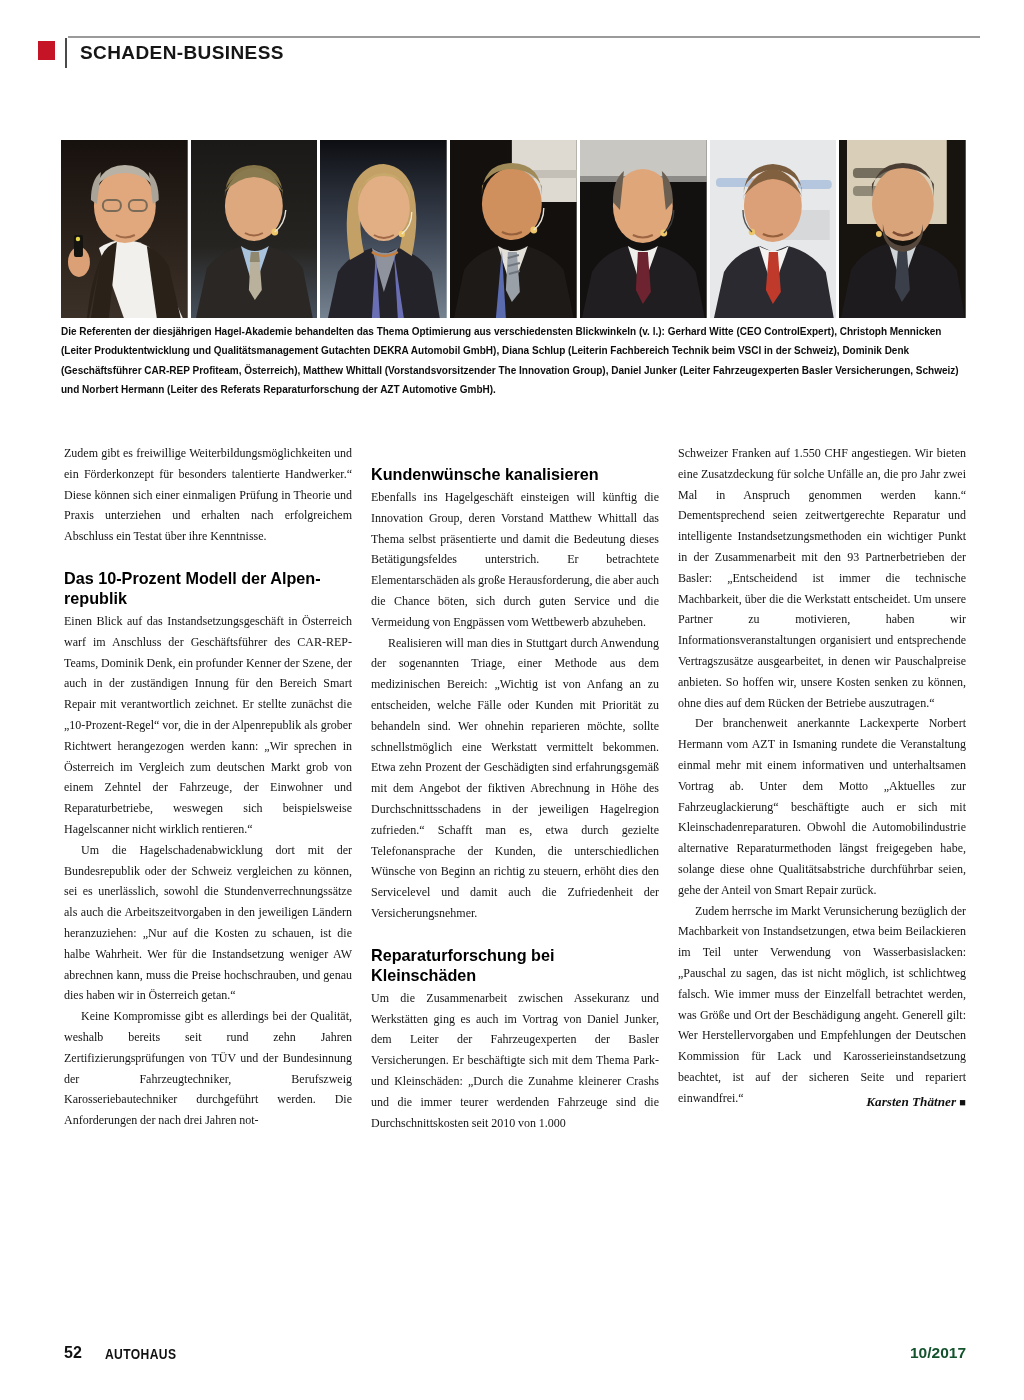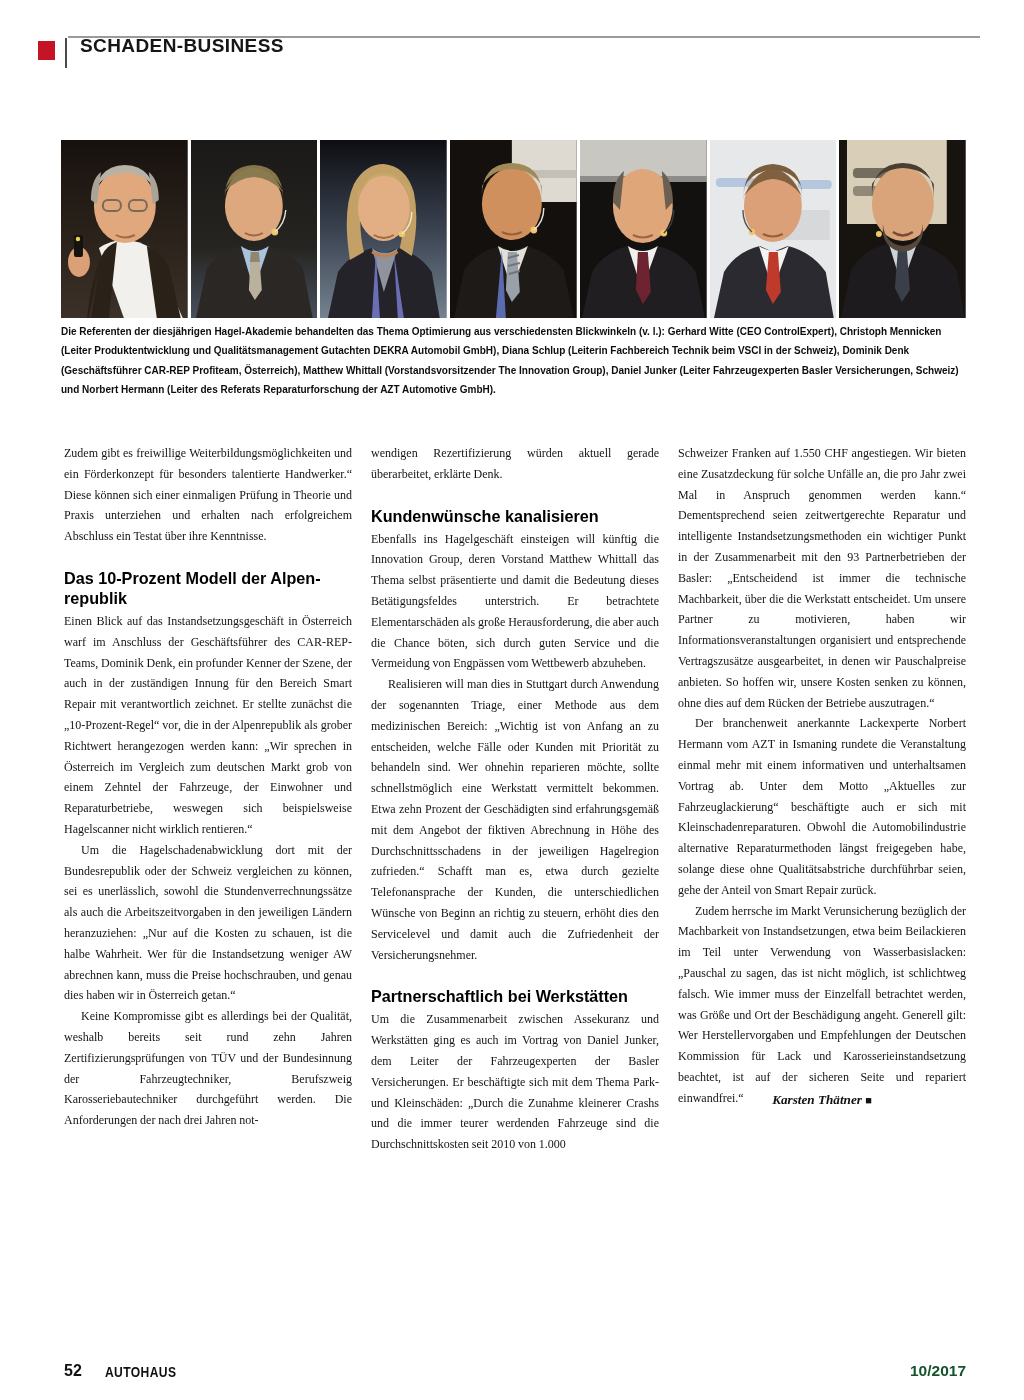--- a/index.html
+++ b/index.html
@@ -6,21 +6,21 @@
   html,body { background:#ffffff; }
   .page {
     position:relative; width:1024px; height:1400px; background:#ffffff;
     overflow:hidden; font-family:"Liberation Serif", serif; color:#1a1a1a;
   }
   
   .top-rule { position:absolute; left:68px; right:44px; top:36px; height:2px; background:#9a9a9a; }
   .kicker-square { position:absolute; left:38px; top:41px; width:17px; height:19px; background:#c41425; }
   .kicker-bar { position:absolute; left:65px; top:38px; width:2px; height:30px; background:#4a4a4a; }
   .kicker {
-    position:absolute; left:80px; top:35px;
+    position:absolute; left:80px; top:42px;
     font-family:"Liberation Sans", sans-serif; font-weight:700; font-size:19px;
     letter-spacing:0.4px; color:#161616;
   }
   
   .photos { position:absolute; left:61px; top:140px; width:905px; display:flex; gap:3px; }
   .photo { width:127px; height:178px; overflow:hidden; position:relative; }
   .photo svg { display:block; width:100%; height:100%; }
   
   .caption {
     position:absolute; left:61px; top:322px; width:904px;
@@ -36,28 +36,28 @@
   .col p {
     font-size:12px; line-height:20.8px; text-align:justify;
     hyphens:auto; -webkit-hyphens:auto; word-spacing:-0.2px; color:#141414;
   }
   .col p.indent { text-indent:17px; }
   .col h3 {
     font-family:"Liberation Sans", sans-serif; font-size:16.2px; line-height:20px;
     font-weight:700; color:#000; margin-top:21px; margin-bottom:3px;
   }
   .byline {
-    text-align:center; font-size:13.2px; line-height:23px;
+    text-align:right; font-size:13.2px; line-height:28px;
     font-style:italic; font-weight:700; margin-top:-20.8px;
     font-family:"Liberation Serif", serif; color:#111;
   }
   .byline .endmark { font-style:normal; font-size:11px; letter-spacing:0; }
   
   .footer { position:absolute; left:64px; right:58px; top:1344px; height:24px;
-    font-family:"Liberation Sans", sans-serif;margin-top:18px; }
+    font-family:"Liberation Sans", sans-serif; }
   .page-number { position:absolute; left:0; top:0; font-weight:700; font-size:16px; color:#111; }
   .brand { position:absolute; left:41px; top:1px; font-weight:700; font-size:15.5px;
     letter-spacing:0.5px; color:#111; transform:scaleX(0.78); transform-origin:left center; }
   .issue { position:absolute; right:0; top:0; font-weight:700; font-size:15.5px; color:#14532d; }
 </style>
 </head>
 <body>
 
 <div class="page">
 
@@ -219,25 +219,24 @@
 
     <div class="col">
       <p>Zudem gibt es freiwillige Weiterbildungsmöglichkeiten und ein Förderkonzept für besonders talentierte Handwerker.“ Diese können sich einer einmaligen Prüfung in Theorie und Praxis unterziehen und erhalten nach erfolgreichem Abschluss ein Testat über ihre Kenntnisse.</p>
       <h3>Das 10-Prozent Modell der Alpen­republik</h3>
       <p>Einen Blick auf das Instandsetzungsgeschäft in Österreich warf im Anschluss der Geschäftsführer des CAR-REP-Teams, Dominik Denk, ein profunder Kenner der Szene, der auch in der zuständigen Innung für den Bereich Smart Repair mit verantwortlich zeichnet. Er stellte zunächst die „10-Prozent-Regel“ vor, die in der Alpenrepublik als grober Richtwert herangezogen werden kann: „Wir sprechen in Österreich im Vergleich zum deutschen Markt grob von einem Zehntel der Fahrzeuge, der Einwohner und Reparaturbetriebe, weswegen sich beispielsweise Hagelscanner nicht wirklich rentieren.“</p>
       <p class="indent">Um die Hagelschadenabwicklung dort mit der Bundesrepublik oder der Schweiz vergleichen zu können, sei es unerlässlich, sowohl die Stundenverrechnungssätze als auch die Arbeitszeitvorgaben in den jeweiligen Ländern heranzuziehen: „Nur auf die Kosten zu schauen, ist die halbe Wahrheit. Wer für die Instandsetzung weniger AW abrechnen kann, muss die Preise hochschrauben, und genau dies haben wir in Österreich getan.“</p>
       <p class="indent">Keine Kompromisse gibt es allerdings bei der Qualität, weshalb bereits seit rund zehn Jahren Zertifizierungsprüfungen von TÜV und der Bundesinnung der Fahrzeugtechniker, Berufszweig Karosseriebautechniker durchgeführt werden. Die Anforderungen der nach drei Jahren not-</p>
     </div>
 
     <div class="col">
-      <p>wendigen Rezertifizierung würden aktuell gerade überarbeitet, erklärte Denk.</p>
       <h3>Kundenwünsche kanalisieren</h3>
       <p>Ebenfalls ins Hagelgeschäft einsteigen will künftig die Innovation Group, deren Vorstand Matthew Whittall das Thema selbst präsentierte und damit die Bedeutung dieses Betätigungsfeldes unterstrich. Er betrachtete Elementarschäden als große Herausforderung, die aber auch die Chance böten, sich durch guten Service und die Vermeidung von Engpässen vom Wettbewerb abzuheben.</p>
       <p class="indent">Realisieren will man dies in Stuttgart durch Anwendung der sogenannten Triage, einer Methode aus dem medizinischen Bereich: „Wichtig ist von Anfang an zu entscheiden, welche Fälle oder Kunden mit Priorität zu behandeln sind. Wer ohnehin reparieren möchte, sollte schnellstmöglich eine Werkstatt vermittelt bekommen. Etwa zehn Prozent der Geschädigten sind erfahrungsgemäß mit dem Angebot der fiktiven Abrechnung in Höhe des Durchschnittsschadens in der jeweiligen Hagelregion zufrieden.“ Schafft man es, etwa durch gezielte Telefonansprache der Kunden, die unterschiedlichen Wünsche von Beginn an richtig zu steuern, erhöht dies den Servicelevel und damit auch die Zufriedenheit der Versicherungsnehmer.</p>
-      <h3>Partnerschaftlich bei Werkstätten</h3>
+      <h3>Reparaturforschung bei Kleinschäden</h3>
       <p>Um die Zusammenarbeit zwischen Assekuranz und Werkstätten ging es auch im Vortrag von Daniel Junker, dem Leiter der Fahrzeugexperten der Basler Versicherungen. Er beschäftigte sich mit dem Thema Park- und Kleinschäden: „Durch die Zunahme kleinerer Crashs und die immer teurer werdenden Fahrzeuge sind die Durchschnittskosten seit 2010 von 1.000</p>
     </div>
 
     <div class="col">
       <p>Schweizer Franken auf 1.550 CHF angestiegen. Wir bieten eine Zusatzdeckung für solche Unfälle an, die pro Jahr zwei Mal in Anspruch genommen werden kann.“ Dementsprechend seien zeitwertgerechte Reparatur und intelligente Instandsetzungsmethoden ein wichtiger Punkt in der Zusammenarbeit mit den 93 Partnerbetrieben der Basler: „Entscheidend ist immer die technische Machbarkeit, über die die Werkstatt entscheidet. Um unsere Partner zu motivieren, haben wir Informationsveranstaltungen organisiert und entsprechende Vertragszusätze ausgearbeitet, in denen wir Pauschalpreise anbieten. So hoffen wir, unsere Kosten senken zu können, ohne dies auf dem Rücken der Betriebe auszutragen.“</p>
       <p class="indent">Der branchenweit anerkannte Lackexperte Norbert Hermann vom AZT in Ismaning rundete die Veranstaltung einmal mehr mit einem informativen und unterhaltsamen Vortrag ab. Unter dem Motto „Aktuelles zur Fahrzeuglackierung“ beschäftigte auch er sich mit Kleinschadenreparaturen. Obwohl die Automobilindustrie alternative Reparaturmethoden längst freigegeben habe, solange diese ohne Qualitätsabstriche durchführbar seien, gehe der Anteil von Smart Repair zurück.</p>
       <p class="indent">Zudem herrsche im Markt Verunsicherung bezüglich der Machbarkeit von Instandsetzungen, etwa beim Beilackieren im Teil unter Verwendung von Wasserbasislacken: „Pauschal zu sagen, das ist nicht möglich, ist schlichtweg falsch. Wie immer muss der Einzelfall betrachtet werden, was Größe und Ort der Beschädigung angeht. Generell gilt: Wer Herstellervorgaben und Empfehlungen der Deutschen Kommission für Lack und Karosserieinstandsetzung beachtet, ist auf der sicheren Seite und repariert einwandfrei.“</p>
       <div class="byline">
         <span>Karsten Thätner</span>
         <span class="endmark">■</span>

